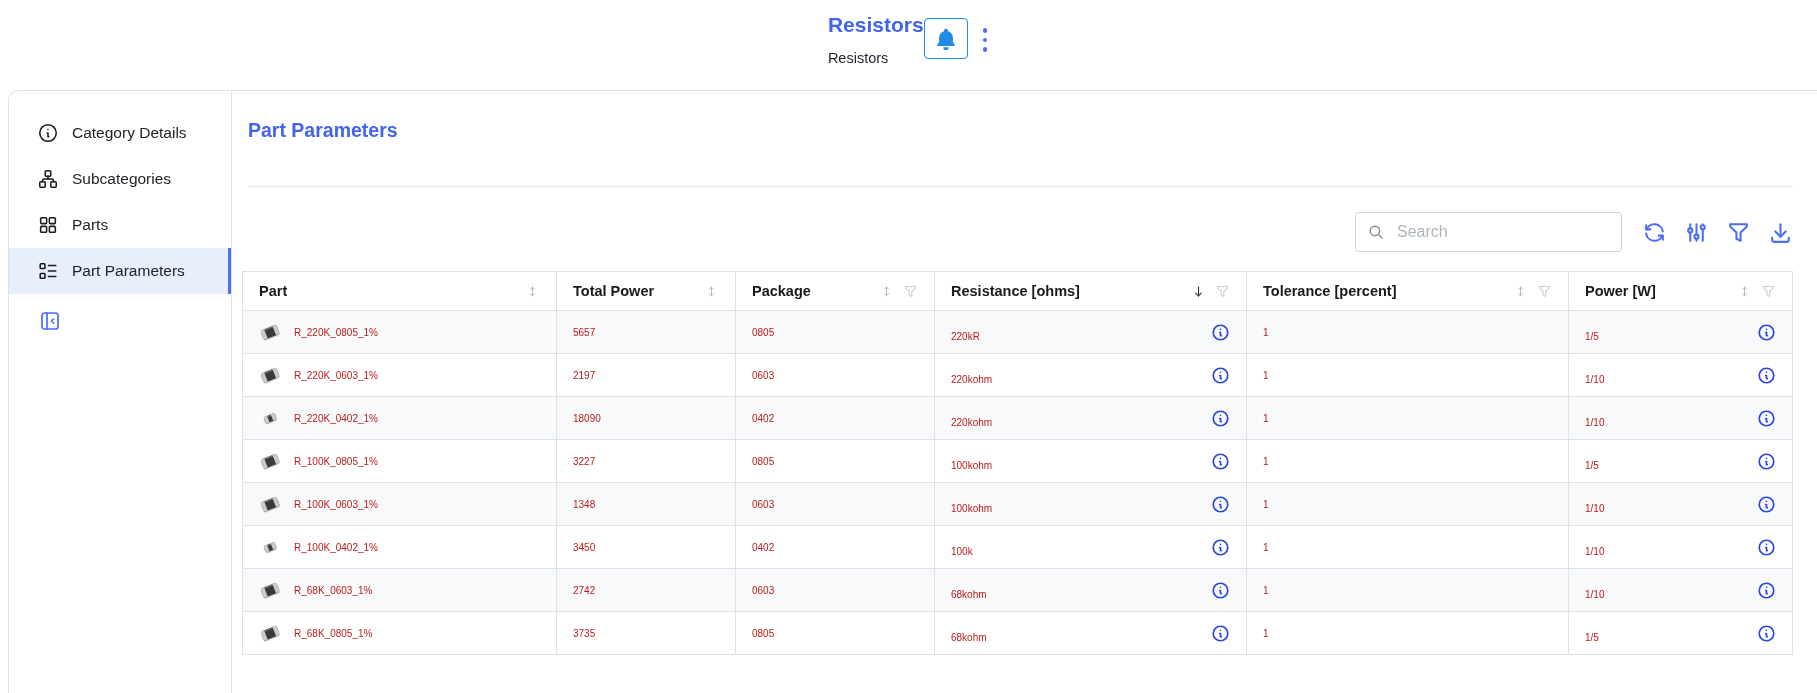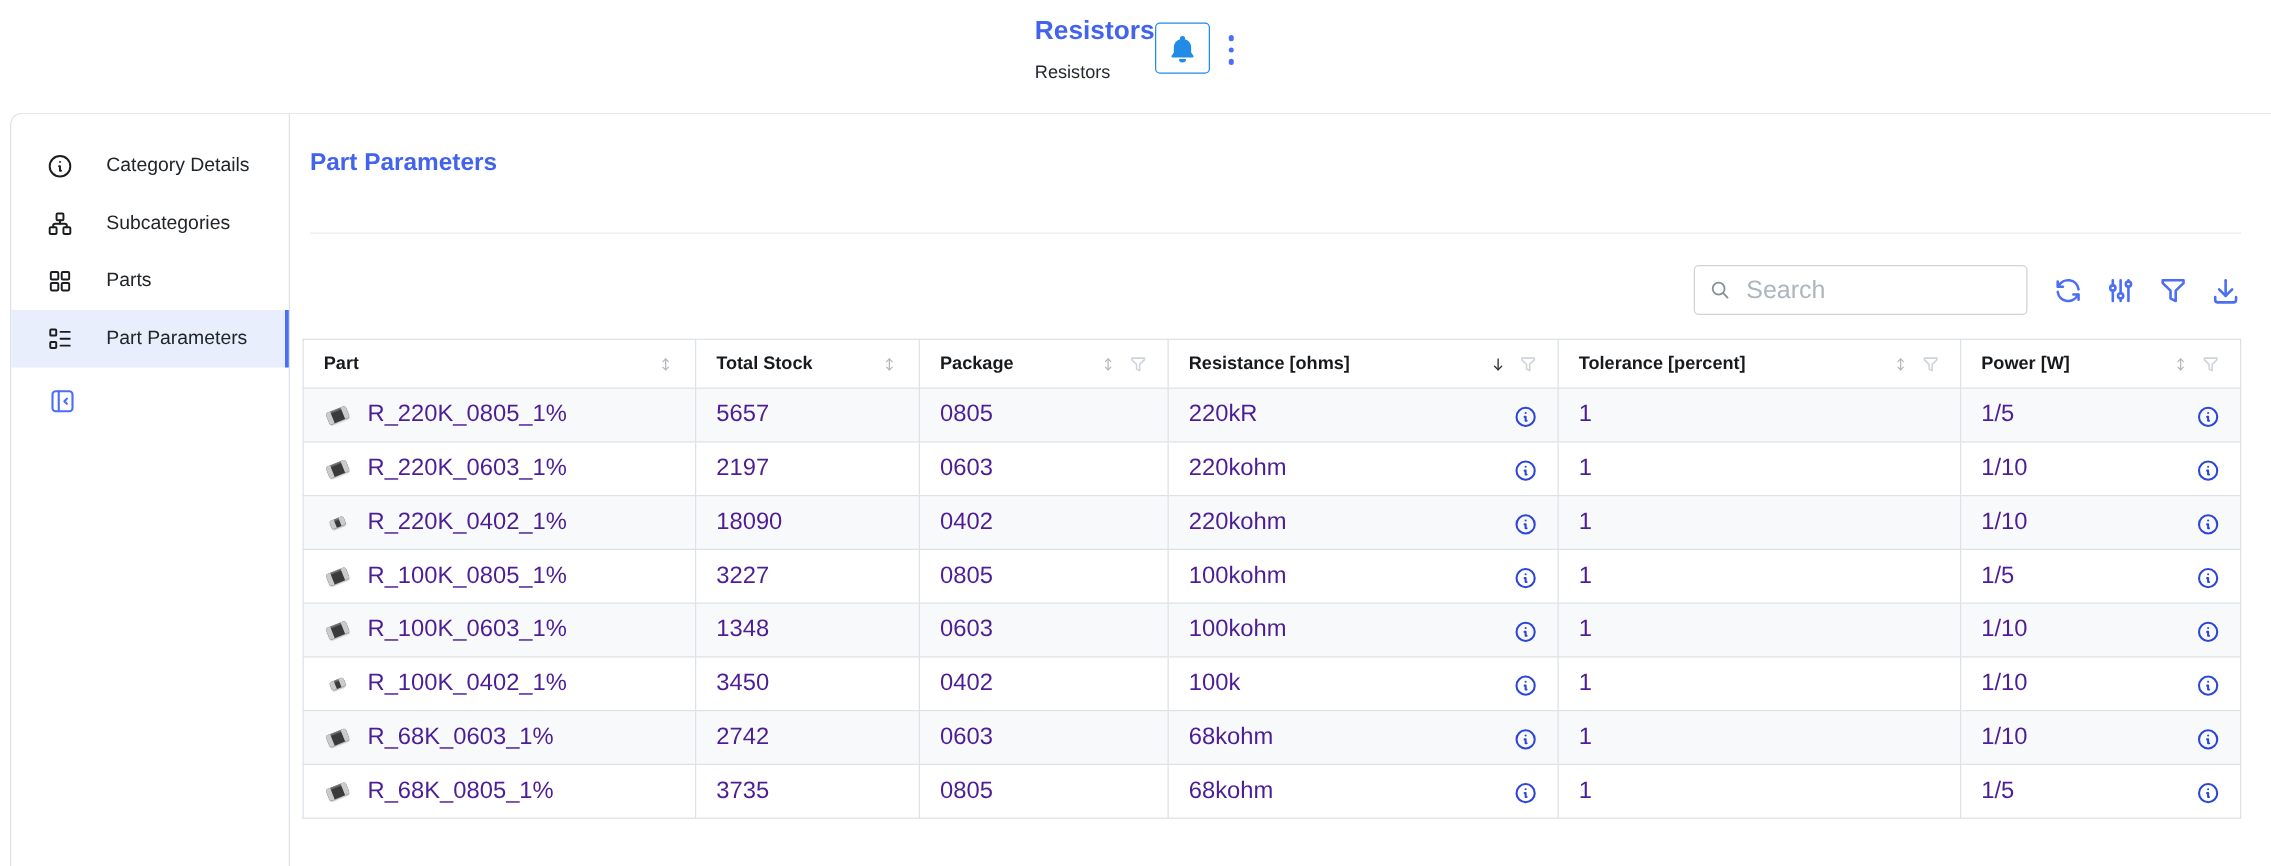--- a/index.html
+++ b/index.html
@@ -23,49 +23,49 @@
 
   
   .content-card {
     margin-left:8px; height:603px;
     border-left:1px solid #dee2e6; border-top:1px solid #dee2e6;
     border-top-left-radius:10px; display:flex; overflow:hidden;
   }
 
   
   .sidebar { width:223px; flex-shrink:0; border-right:1px solid #dee2e6; padding-top:19px; }
-  .sb-item { height:46px; display:flex; align-items:center; gap:26px; padding-left:28px;
+  .sb-item { height:46px; display:flex; align-items:center; gap:13px; padding-left:28px;
              font-size:15.5px; cursor:pointer; border-right:3px solid transparent; }
   .sb-item.active { background:#e8eefc; border-right-color:#4c6ef5; }
   .sb-item svg { width:22px; height:22px; color:#1a1c1e; flex-shrink:0; }
   .collapse-btn { margin:15px 0 0 28px; width:26px; height:26px; color:#4c6ef5; cursor:pointer; background:none; border:0; padding:0; }
   .collapse-btn svg { width:24px; height:24px; }
 
   
   .main { flex:1; min-width:0; padding:28px 24px 0 10px; }
   .panel-title { font-size:19.5px; font-weight:700; color:#4263eb; margin:0 0 0 6px; line-height:1.2; }
   .heading-divider { border:0; border-top:1px solid #e9ecef; margin:44px 0 0 6px; }
 
   .toolbar { margin-top:25px; display:flex; justify-content:flex-end; align-items:center; gap:20px; }
   .search-box { width:267px; height:40px; border:1px solid #ced4da; border-radius:4px;
                 display:flex; align-items:center; gap:9px; padding:0 11px; background:#fff; }
   .search-box svg { width:19px; height:19px; color:#868e96; flex-shrink:0; }
-  .search-box input { border:0; outline:0; flex:1; min-width:0; font-size:20px;
+  .search-box input { border:0; outline:0; flex:1; min-width:0; font-size:16px;
                       font-family:"Liberation Sans", sans-serif; color:#495057; background:transparent; }
   .search-box input::placeholder { color:#adb5bd; }
   .tool-icons { display:flex; align-items:center; gap:17px; }
   .tool-btn { background:none; border:0; padding:0; width:25px; height:25px; color:#4c6ef5; cursor:pointer; }
   .tool-btn svg { width:25px; height:25px; }
 
   
   .table-wrap { margin-top:19px; }
   table { width:100%; border-collapse:collapse; table-layout:fixed; }
   th, td { border:1px solid #dee2e6; padding:0 16px; text-align:left; }
   th { height:39px; font-size:14.5px; font-weight:700; color:#17191c; background:#fff; }
-  td { height:43px; font-size:19px; color:#4c1d95; }
+  td { height:43px; font-size:10px; color:#b91c1c; }
   tbody tr:nth-child(odd) { background:#f8f9fa; }
   .th-inner { display:flex; align-items:center; }
   .th-label { white-space:nowrap; overflow:hidden; }
   .th-icons { margin-left:auto; display:flex; align-items:center; gap:9px; }
   .sort-ico { width:15px; height:15px; color:#b1b7bd; cursor:pointer; }
   .sort-ico.active { color:#343a40; }
   .funnel-ico { width:15px; height:15px; color:#ced4da; cursor:pointer; }
   .cell-flex { display:flex; align-items:flex-end; }
   .cell-flex .val { white-space:nowrap; }
   .info-ico { margin-left:auto; width:19px; height:19px; color:#2b46d9; cursor:pointer; flex-shrink:0; }
@@ -274,21 +274,21 @@
               <span class="th-label">Part</span>
               <span class="th-icons">
                     <svg class="sort-ico" viewBox="0 0 24 24">
                       <use href="#i-updown"></use>
                     </svg>
                   </span>
             </div>
               </th>
             <th>
                 <div class="th-inner">
-              <span class="th-label">Total Stock</span>
+              <span class="th-label">Total Power</span>
               <span class="th-icons">
                     <svg class="sort-ico" viewBox="0 0 24 24">
                       <use href="#i-updown"></use>
                     </svg>
                   </span>
             </div>
               </th>
             <th>
                 <div class="th-inner">
               <span class="th-label">Package</span>

